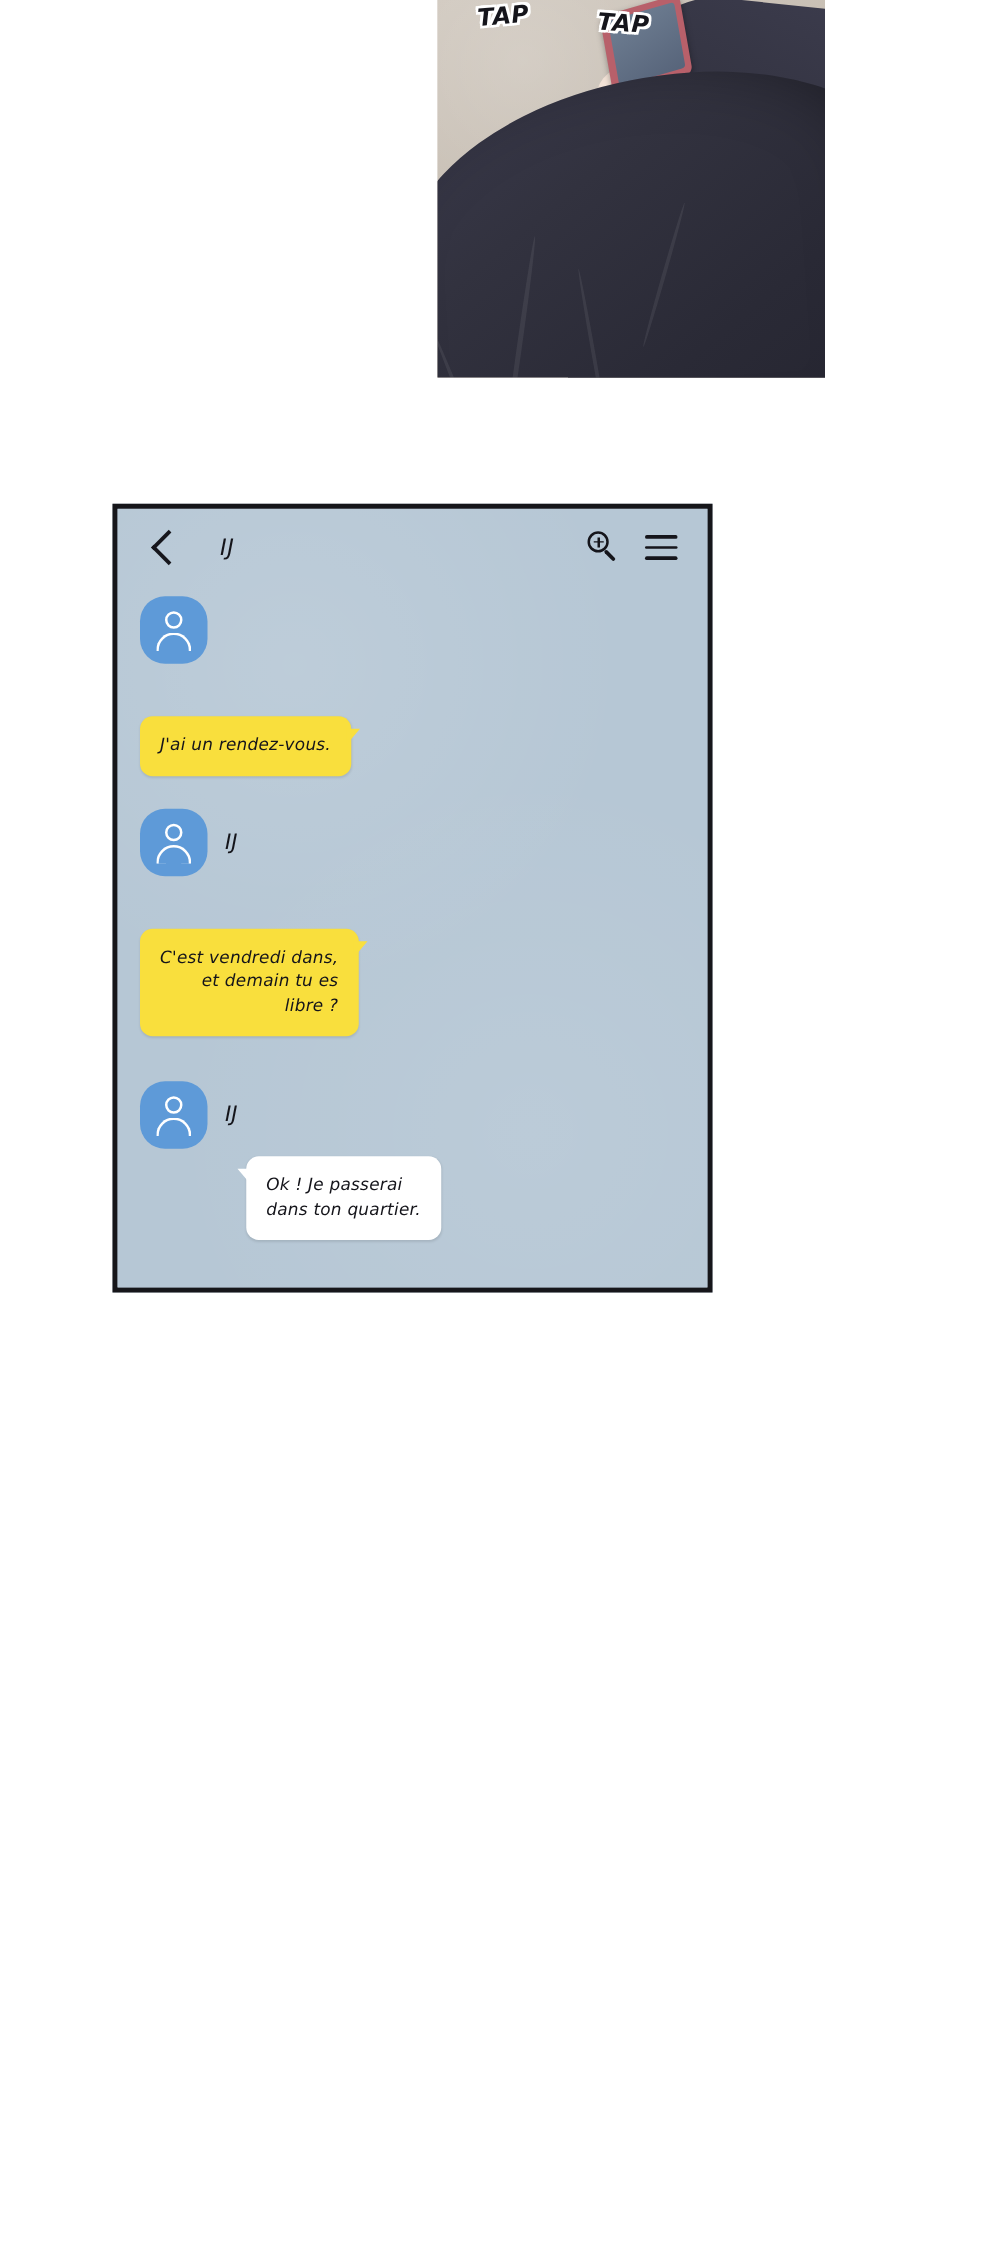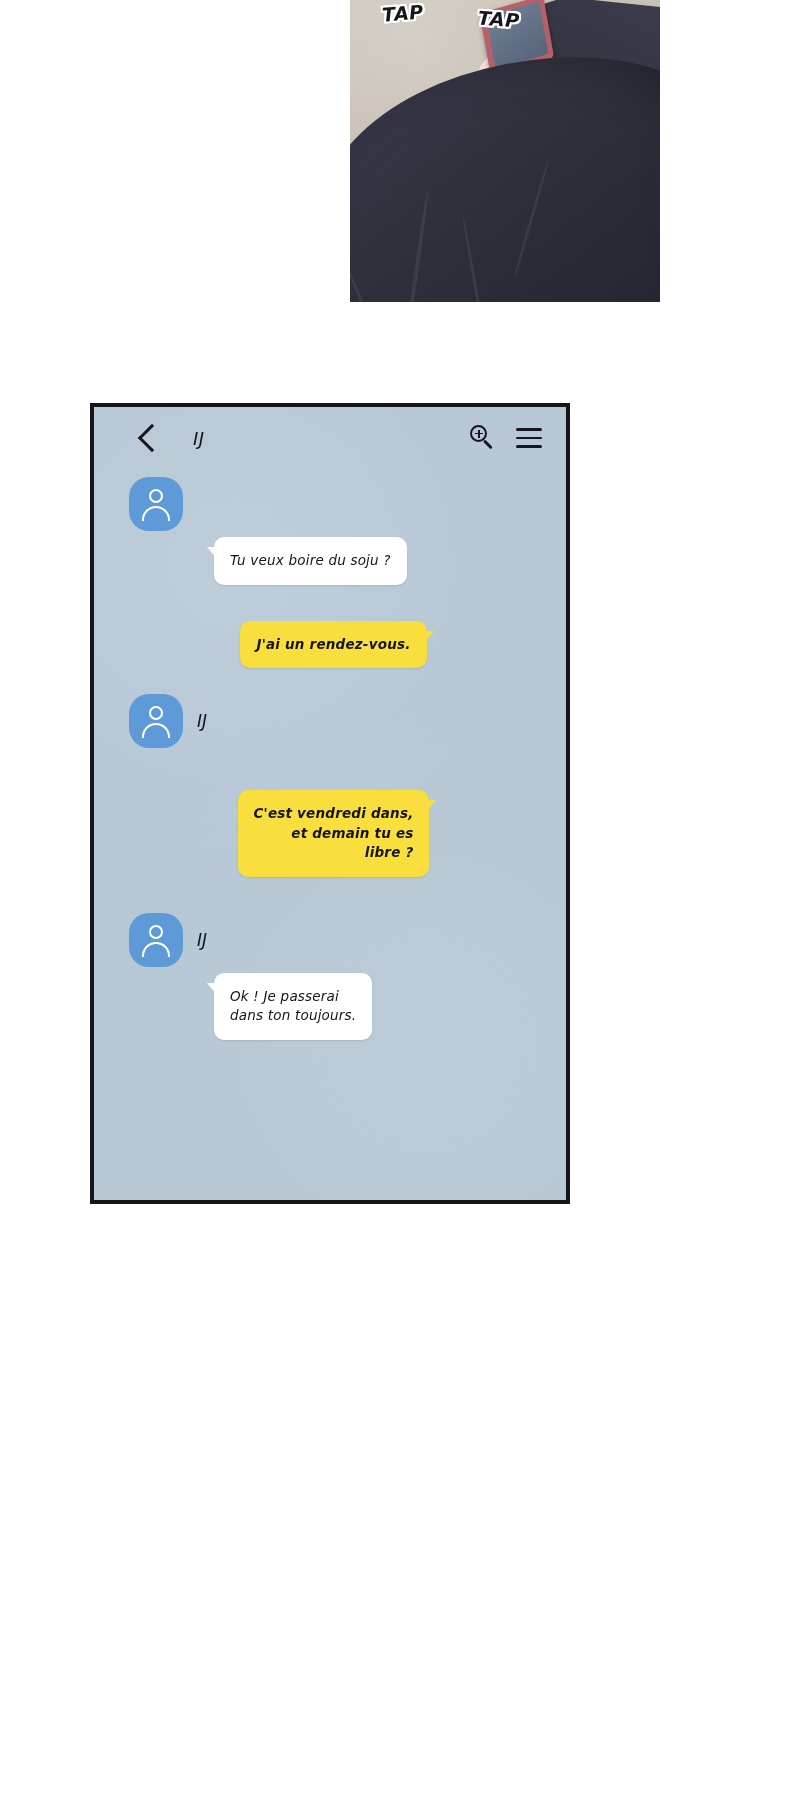--- a/index.html
+++ b/index.html
@@ -127,26 +127,25 @@
   }
   .tap-word.t1 { left: 32px; top: 2px; }
   .tap-word.t2 { left: 128px; top: 8px; transform: rotate(4deg); }
 
   
   #panel-chat {
     position: absolute;
     left: 90px;
     top: 403px;
     width: 480px;
-    height: 801px;
+    height: 631px;
     border: 4px solid #16161a;
     box-sizing: border-box;
     background: #b5c6d4;
     overflow: hidden;
-    padding-left: 17px;
   }
   .chat-bg {
     position: absolute;
     inset: 0;
     background: #b6c7d5;
   }
   .chat-bg:after{
     content:"";
     position:absolute; inset:0;
     background:
@@ -244,21 +243,21 @@
     border-radius: 2px;
   }
 
   
   .messages {
     position: relative;
     padding-top: 8px;
   }
   .msg-row { position: relative; }
   .msg-row.left  { display: flex; flex-direction: column; align-items: flex-start; }
-  .msg-row.right { display: flex; flex-direction: column; align-items: center; font-weight: bold; }
+  .msg-row.right { display: flex; flex-direction: column; align-items: flex-start; }
 
   .sender-line {
     display: flex;
     align-items: center;
     gap: 14px;
     margin-bottom: 6px;
   }
   .avatar {
     width: 54px;
     height: 54px;
@@ -386,21 +385,20 @@
 
     <div class="messages">
 
       <div class="msg-row left">
         <div class="sender-line">
           <div class="avatar">
             <span class="head"></span>
             <span class="body"></span>
           </div>
         </div>
-        <div class="bubble incoming">Tu veux boire du soju ?</div>
       </div>
 
       <div class="spacer-lg"></div>
 
       <div class="msg-row right">
         <div class="bubble outgoing">J'ai un rendez-vous.</div>
       </div>
 
       <div class="spacer-md"></div>
 
@@ -426,18 +424,18 @@
 
       <div class="msg-row left">
         <div class="sender-line">
           <div class="avatar">
             <span class="head"></span>
             <span class="body"></span>
           </div>
           <span class="sender-name">IJ</span>
         </div>
         <div class="bubble incoming">Ok ! Je passerai
-dans ton toujours.</div>
+dans ton quartier.</div>
       </div>
 
     </div>
   </div>
 </div>
 
 </body></html>

